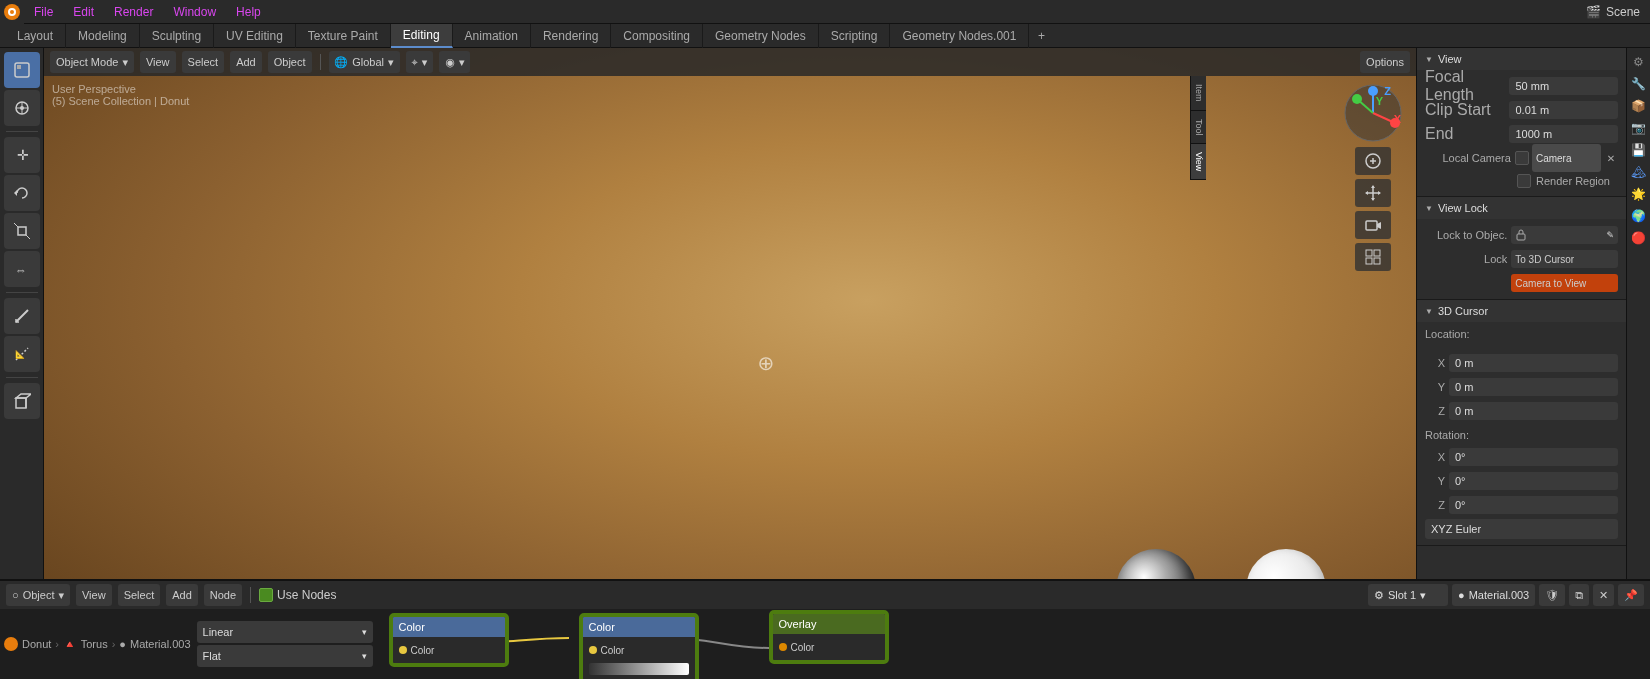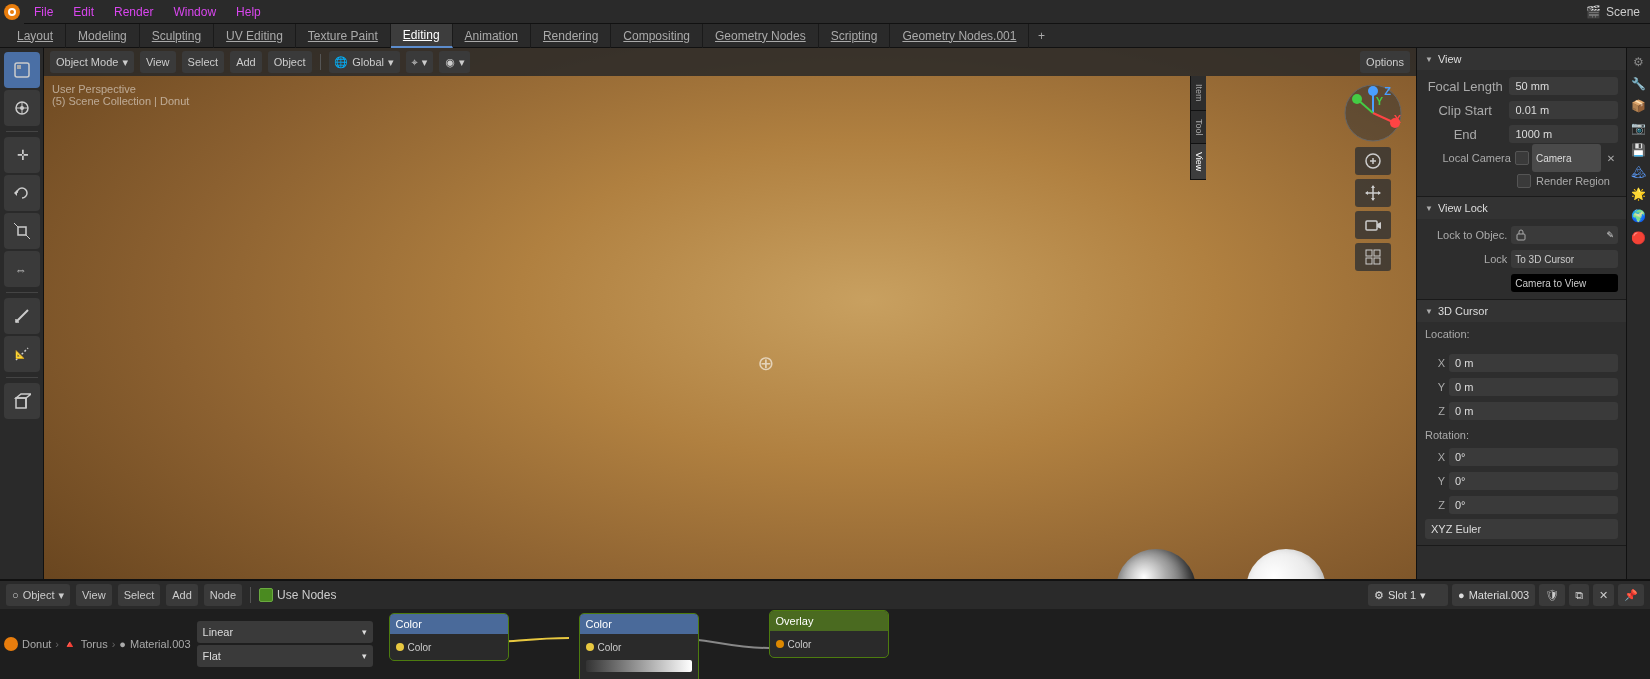--- a/index.html
+++ b/index.html
@@ -61,21 +61,20 @@
     }
     .ws-tab {
       padding: 0 12px;
       height: 24px;
       display: flex;
       align-items: center;
       font-size: 12px;
       color: #aaa;
       cursor: pointer;
       border-right: 1px solid #1a1a1a;
-      text-decoration: underline;
     }
     .ws-tab.active {
       background: #3d3d3d;
       color: #fff;
       border-bottom: 2px solid #5c8ccc;
     }
     .ws-tab-add {
       width: 24px;
       height: 24px;
       display: flex;
@@ -296,23 +295,23 @@
       gap: 4px;
     }
     .prop-row {
       display: flex;
       align-items: center;
       height: 20px;
       gap: 4px;
     }
     .prop-label {
       flex: 1;
-      font-size: 13px;
-      color: #aaa;
-      text-align: center;
+      font-size: 16px;
+      color: #aaa;
+      text-align: left;
     }
     .prop-value {
       flex: 1.2;
       height: 18px;
       background: #3a3a3a;
       border-radius: 3px;
       display: flex;
       align-items: center;
       padding: 0 6px;
       font-size: 11px;
@@ -406,21 +405,21 @@
       display: flex;
       align-items: center;
       padding: 0 4px;
       font-size: 10px;
       color: #ccc;
       cursor: pointer;
     }
     .camera-to-view-btn {
       flex: 1.2;
       height: 18px;
-      background: #000000;
+      background: #c2410c;
       border-radius: 3px;
       display: flex;
       align-items: center;
       padding: 0 4px;
       font-size: 10px;
       color: #ccc;
       cursor: pointer;
       text-align: center;
     }
 
@@ -590,21 +589,21 @@
     .interp-btn .arrow {
       margin-left: auto;
       font-size: 9px;
     }
 
     
     .node-card {
       position: absolute;
       min-width: 120px;
       background: #2a2a2a;
-      border: 1px solid #4d7c0f;
+      border: 4px solid #4d7c0f;
       border-radius: 5px;
       overflow: hidden;
     }
     .node-card-header {
       height: 20px;
       display: flex;
       align-items: center;
       padding: 0 6px;
       font-size: 11px;
       color: #fff;

